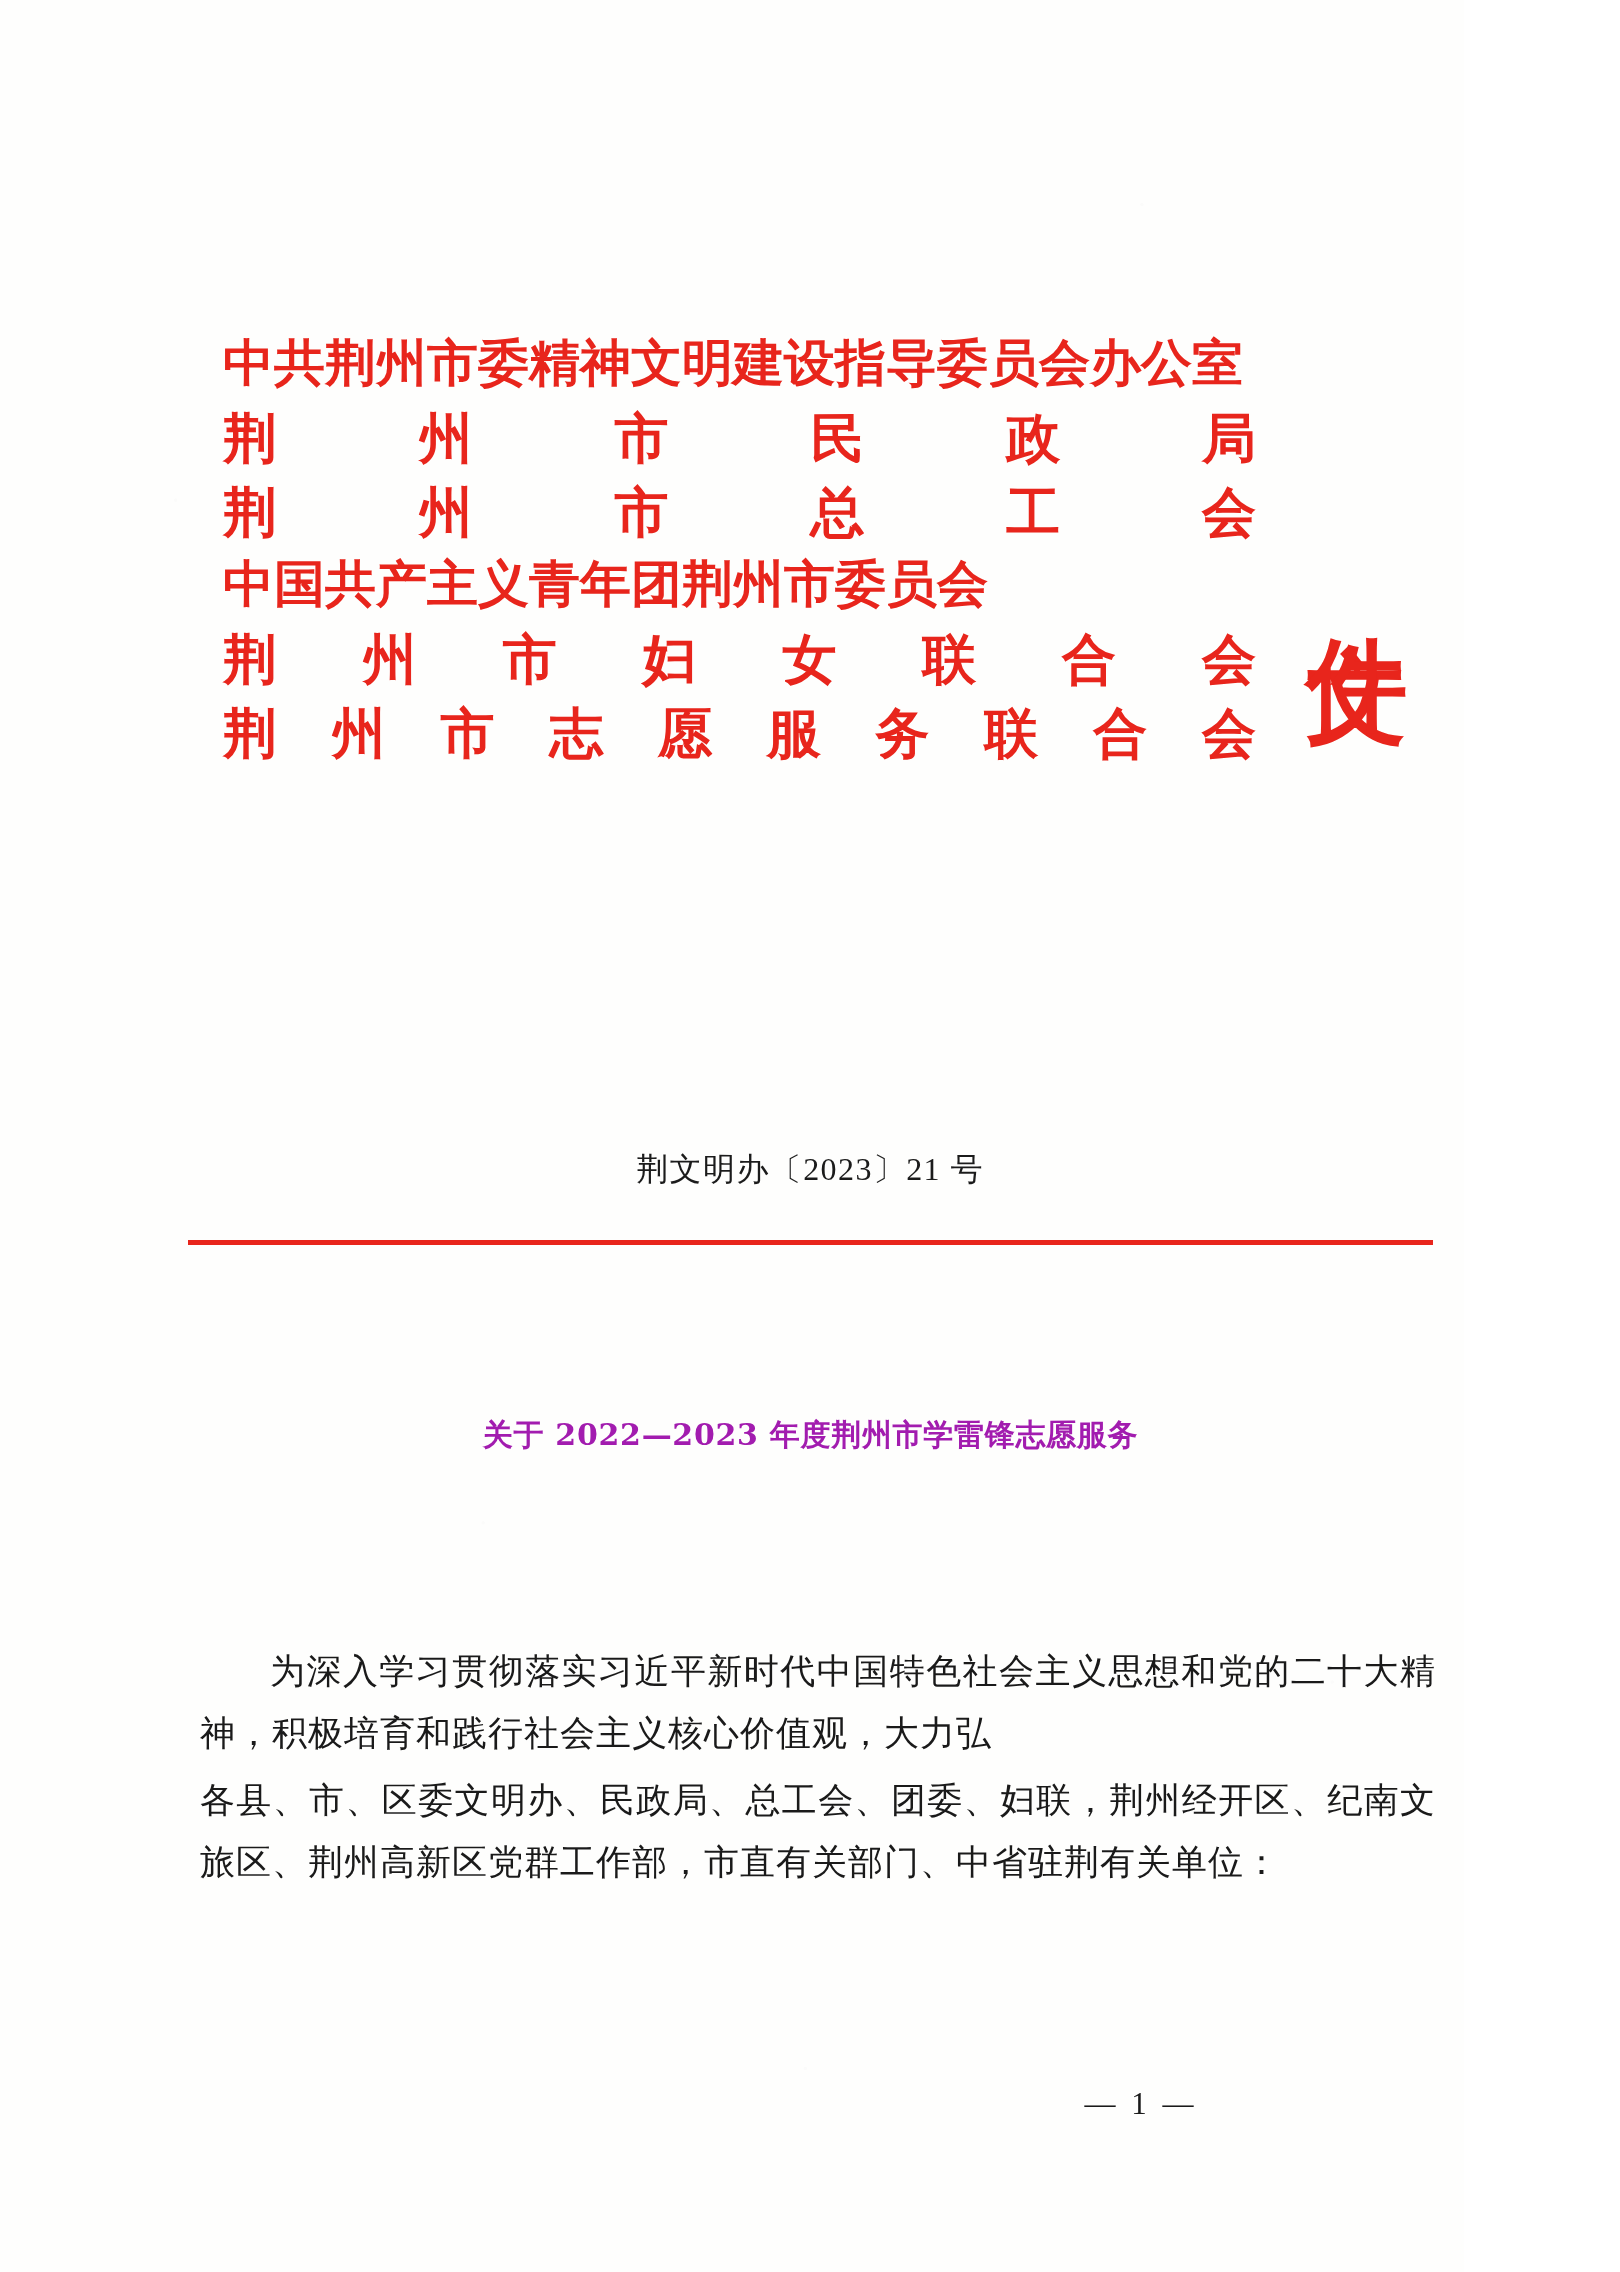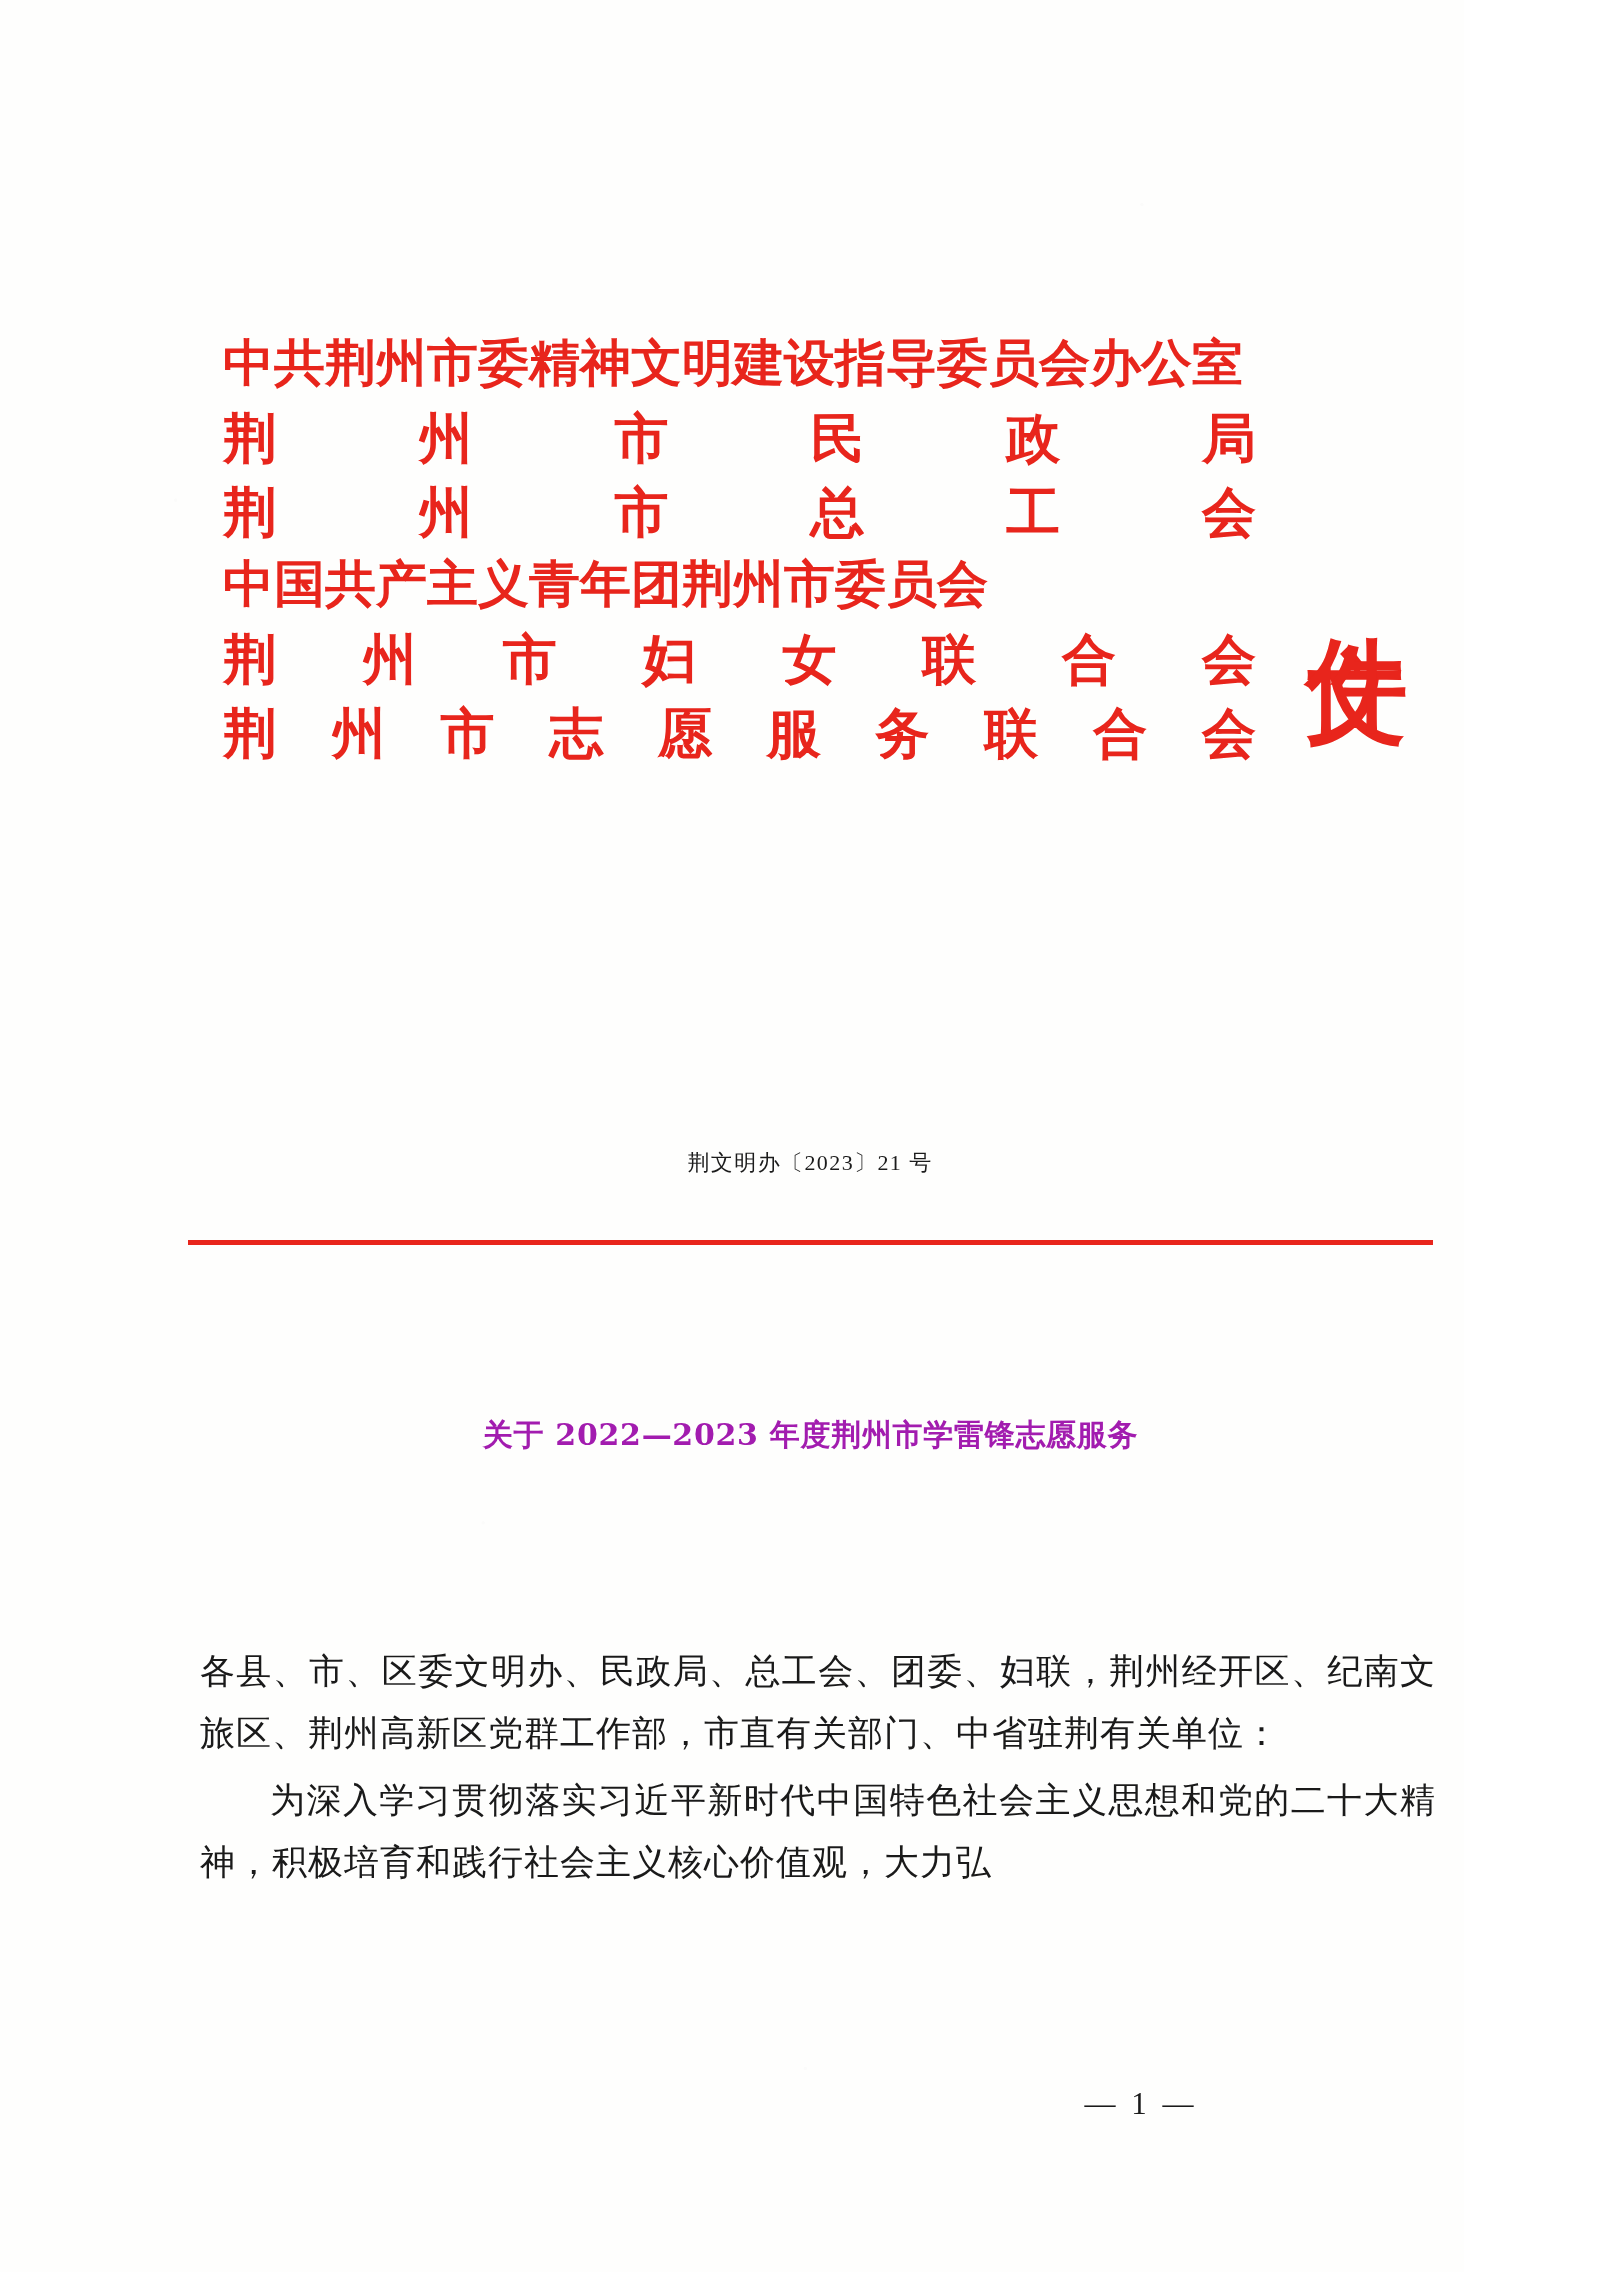--- a/index.html
+++ b/index.html
@@ -75,21 +75,21 @@
     letter-spacing: -4px;
   }
 
   
   .docnum {
     position: absolute;
     left: 0;
     top: 1148px;
     width: 1620px;
     text-align: center;
-    font-size: 22px;
+    font-size: 32px;
     color: #1b1b1b;
     letter-spacing: 1.4px;
     font-family: "Liberation Serif", serif;
   }
   .red-rule {
     position: absolute;
     left: 188px;
     top: 1240px;
     width: 1245px;
     height: 4.7px;
@@ -210,22 +210,22 @@
 
   <div class="docnum">荆文明办〔2023〕21 号</div>
 
   <div class="red-rule"></div>
 
   <div class="title">
     <div>关于 2022—2023 年度荆州市学雷锋志愿服务</div>
   </div>
 
   <div class="body-text">
+    <p class="para indent">为深入学习贯彻落实习近平新时代中国特色社会主义思想和党的二十大精神，积极培育和践行社会主义核心价值观，大力弘</p>
     <p class="para">各县、市、区委文明办、民政局、总工会、团委、妇联，荆州经开区、纪南文旅区、荆州高新区党群工作部，市直有关部门、中省驻荆有关单位：</p>
-    <p class="para indent">为深入学习贯彻落实习近平新时代中国特色社会主义思想和党的二十大精神，积极培育和践行社会主义核心价值观，大力弘</p>
   </div>
 
   <div class="pagenum">
     <span class="pagenum-inner">— 1 —</span>
   </div>
 
 </div>
 
 
 </body></html>

